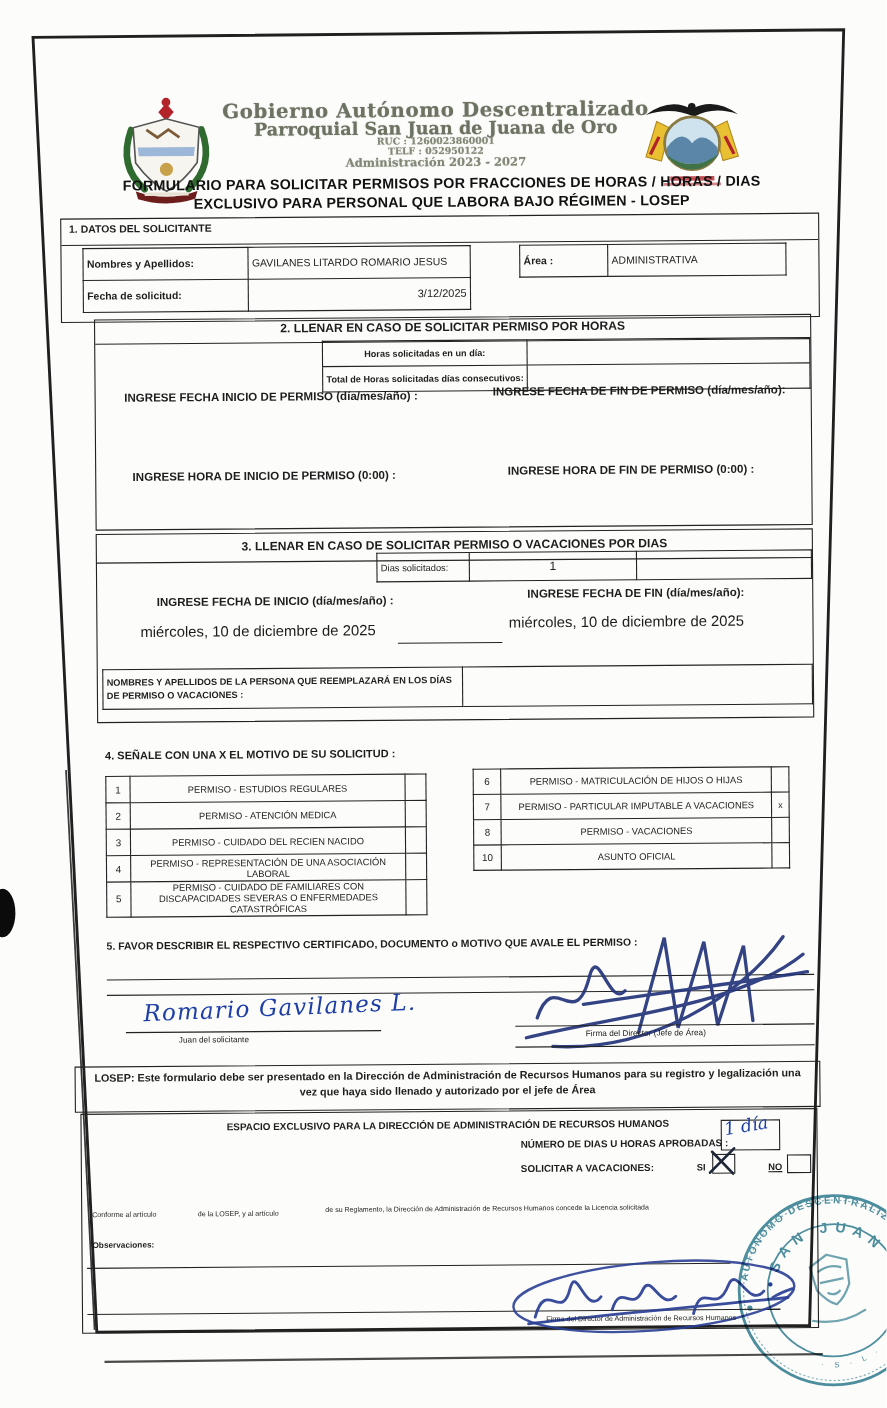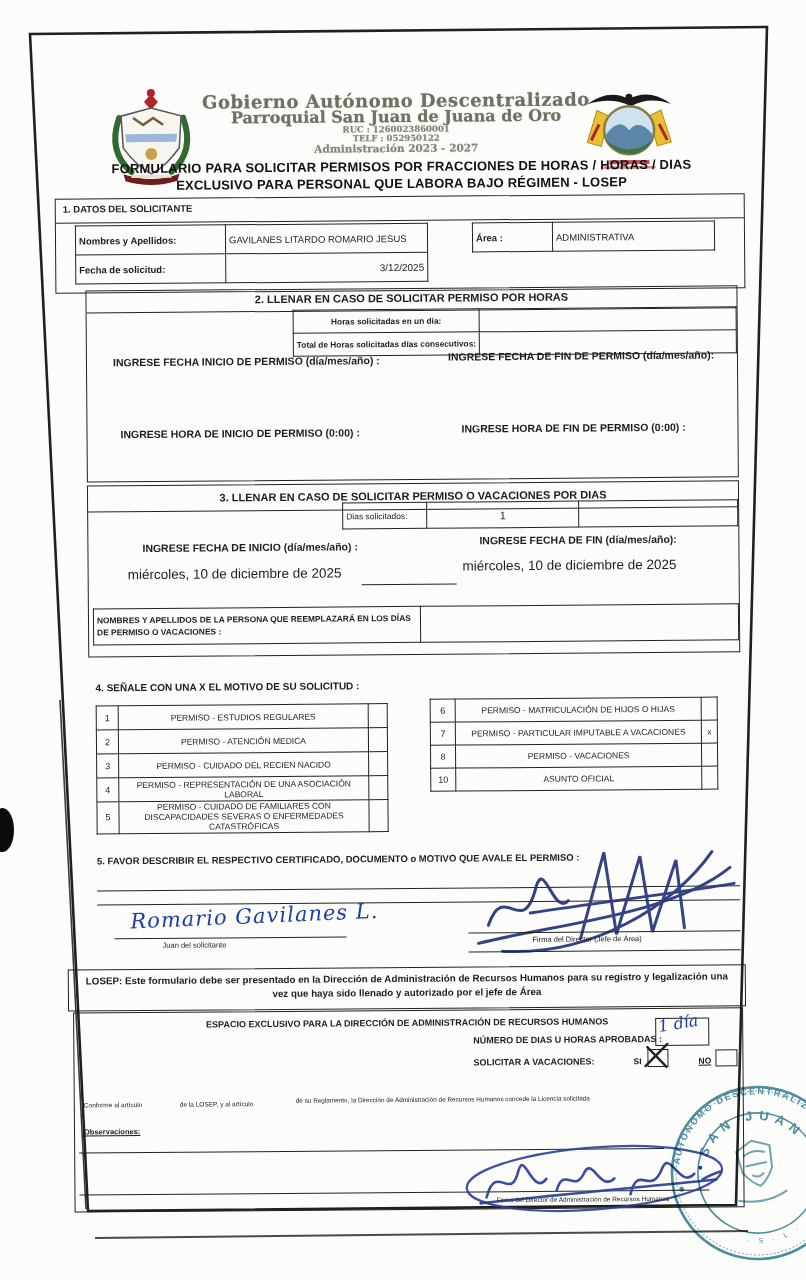--- a/index.html
+++ b/index.html
@@ -276,21 +276,21 @@
     <svg class="abs" style="left:638px;top:1042px;width:30px;height:30px;" viewBox="0 0 30 30">
       <path d="M4,26 L26,4 M6,7 L25,27" fill="none" stroke="#1c2636" stroke-width="2.4" stroke-linecap="round"></path>
     </svg>
     <div class="lb" style="left:695px;top:1058px;font-size:8.5px;text-decoration:underline;">NO</div>
     <div class="abs" style="left:712px;top:1052px;width:20px;height:15px;border:1.5px solid #232323;"></div>
 
     <div class="val" style="left:80px;top:1099px;font-size:6.5px;">Conforme al artículo</div>
     <div class="val" style="left:176px;top:1099px;font-size:6.5px;">de la LOSEP, y al artículo</div>
     <div class="val" style="left:292px;top:1096px;font-size:6.4px;">de su Reglamento, la Dirección de Administración de Recursos Humanos concede la Licencia solicitada</div>
 
-    <div class="lb" style="left:80px;top:1125px;font-size:7.5px;text-decoration:underline;">Observaciones:</div>
+    <div class="lb" style="left:80px;top:1125px;font-size:7.5px;">Observaciones:</div>
     <div class="hl" style="left:75px;top:1150px;width:585px;border-top-width:1.1px;"></div>
     <div class="hl" style="left:75px;top:1192px;width:630px;border-top-width:1.1px;"></div>
 
     <svg class="abs" style="left:448px;top:1136px;width:290px;height:100px;" viewBox="0 0 290 100">
       <ellipse cx="142" cy="44" rx="128" ry="31" fill="none" stroke="#2a3f96" stroke-width="2.2" transform="rotate(-4 142 44)" opacity=".9"></ellipse>
       <g fill="none" stroke="#2a3f96" stroke-width="2.6" stroke-linecap="round" opacity=".92">
         <path d="M34,62 C44,26 58,68 66,36 C72,14 80,62 94,44"></path>
         <path d="M104,56 C112,30 122,60 132,38 C140,22 148,58 162,44"></path>
         <path d="M178,60 C186,28 198,64 210,34 C218,16 228,56 242,40"></path>
         <path d="M250,46 C256,42 262,40 268,38"></path>

